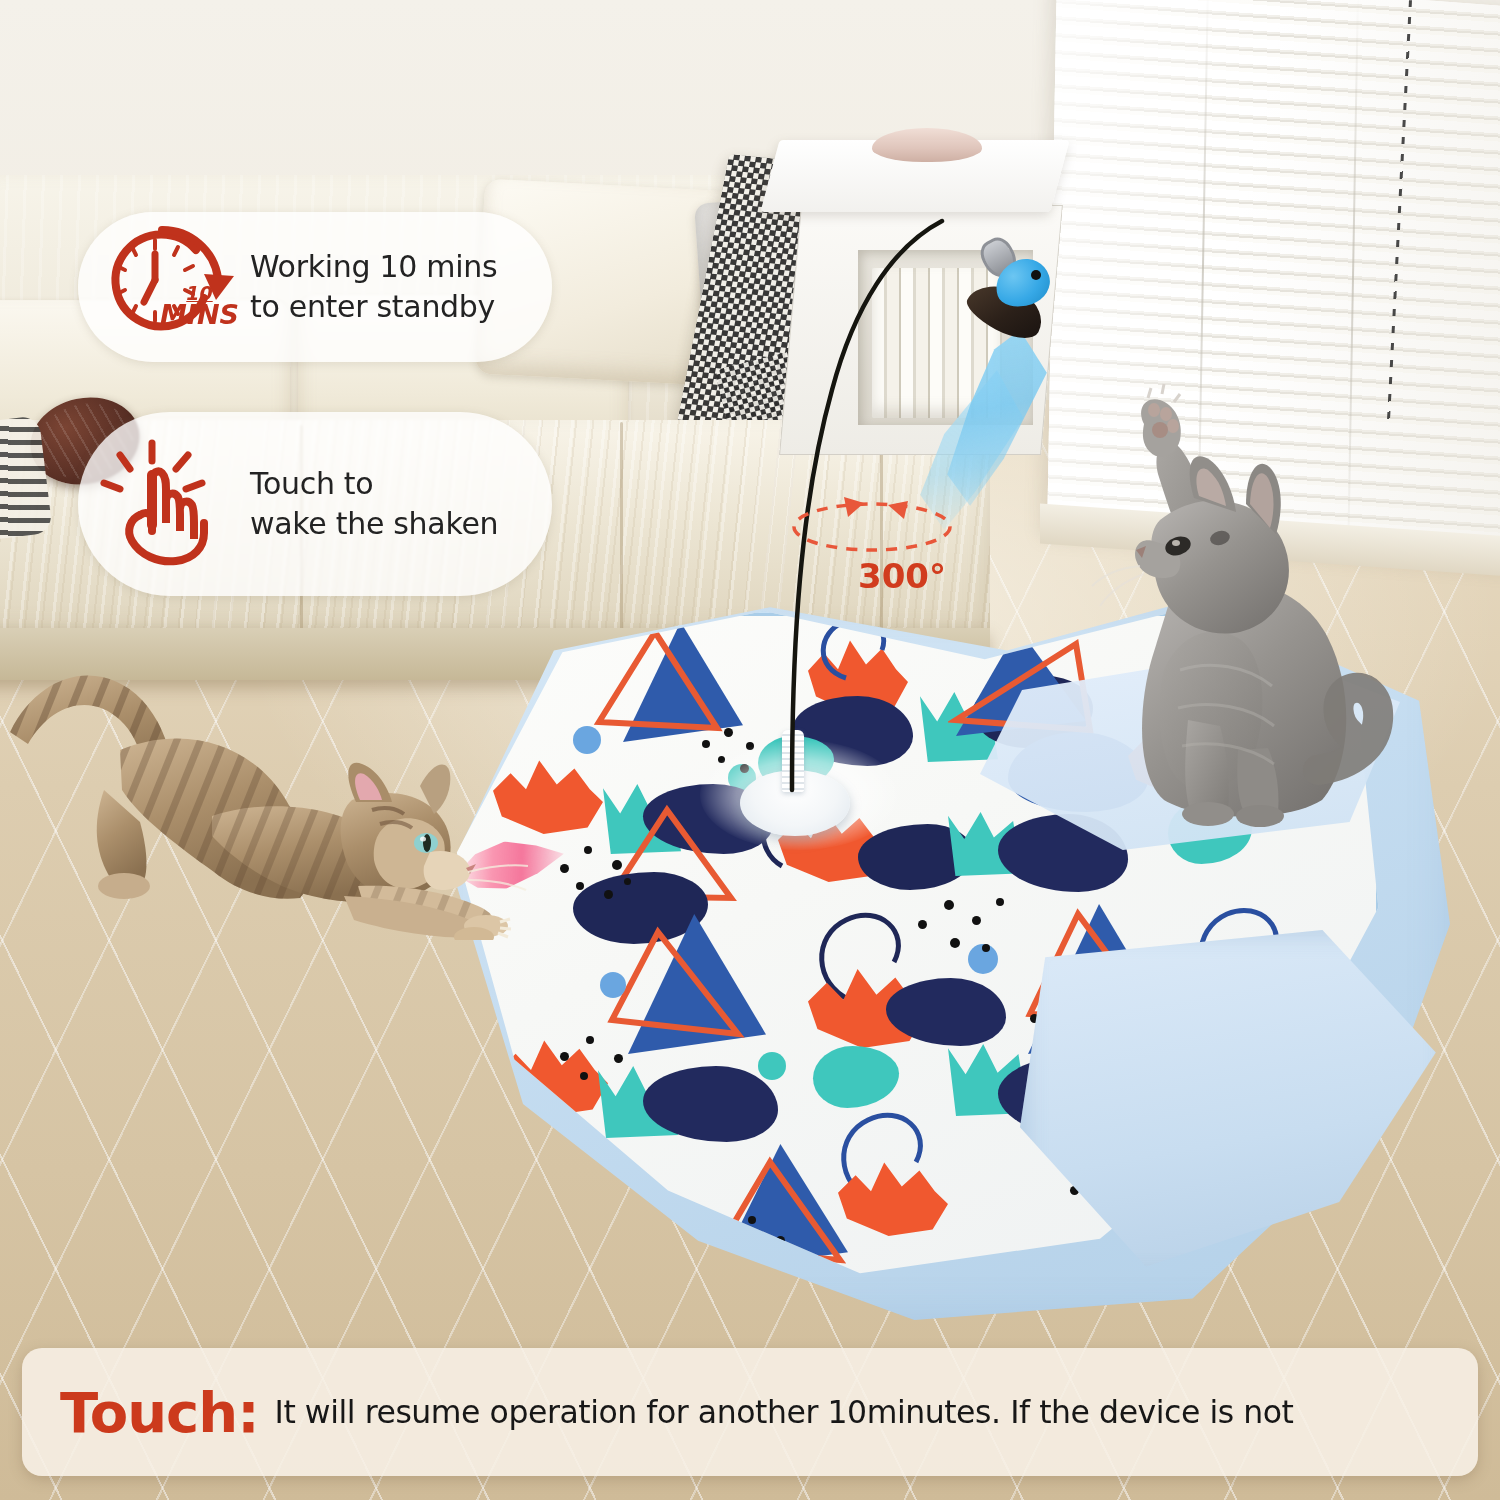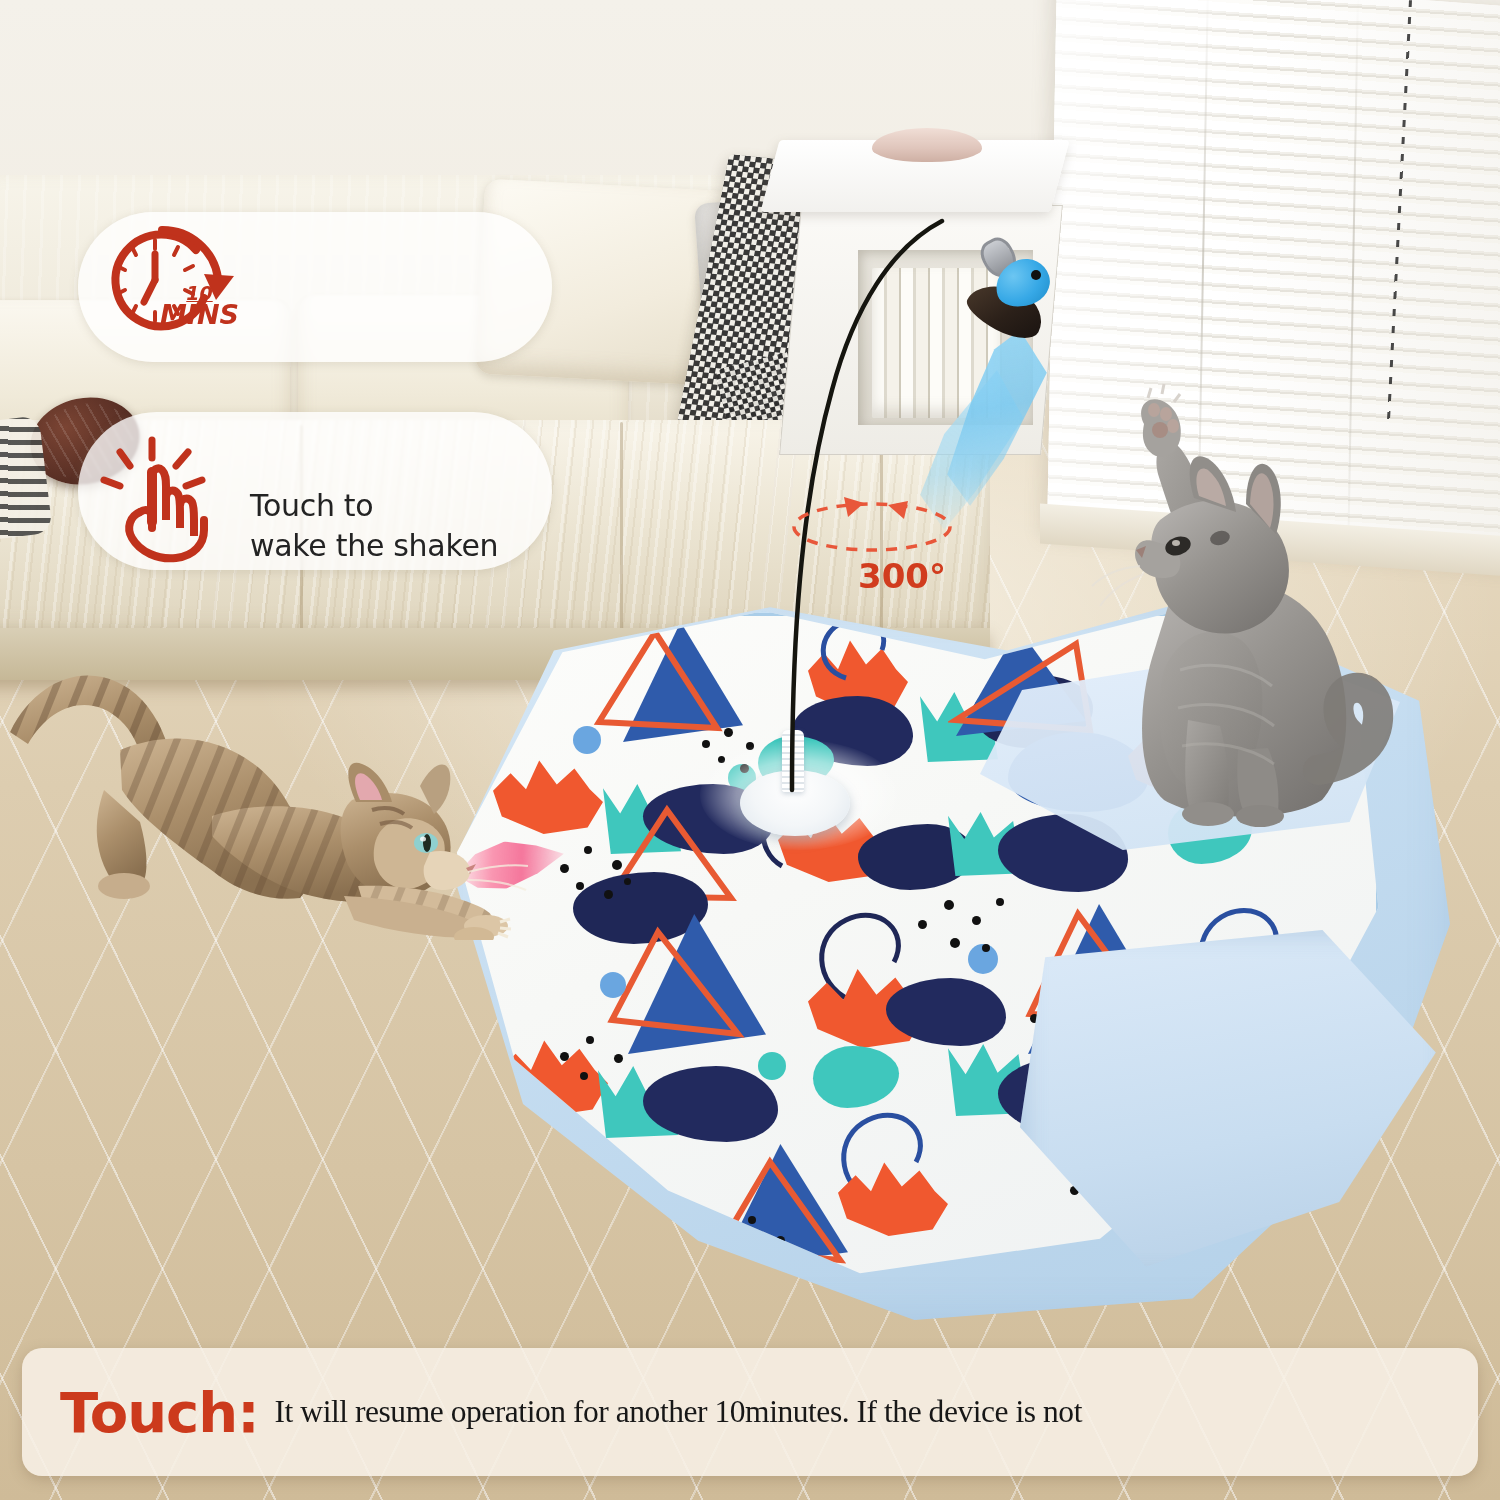--- a/index.html
+++ b/index.html
@@ -341,21 +341,21 @@
   
   .badge{
     position:absolute;
     display:flex;align-items:center;
     background:rgba(255,255,255,.78);
     border-radius:999px;
     backdrop-filter:blur(1px);
     box-shadow:0 2px 10px rgba(130,115,90,.18);
   }
   .badge-1{left:78px;top:212px;width:430px;height:150px;padding:0 22px;}
-  .badge-2{left:78px;top:412px;width:430px;height:150px;padding:4px 22px;align-items:flex-end;}
+  .badge-2{left:78px;top:412px;width:430px;height:150px;padding:17px 22px;}
   .badge-icon{flex:0 0 auto;width:150px;height:130px;position:relative;}
   .badge-text{
     flex:1;
     font-family:"DejaVu Sans",sans-serif;
     font-size:30px;line-height:1.33;
     color:#232323;
     letter-spacing:-.3px;
   }
   .mins-label{
     position:absolute;left:60px;top:62px;
@@ -391,21 +391,21 @@
     font-weight:bold;font-size:56px;
     color:#cc3a1c;letter-spacing:-1px;
   }
   .tips-body{
     flex:1;
     font-family:"DejaVu Sans",sans-serif;
     font-size:31.5px;line-height:1.42;
     color:#171717;letter-spacing:-.45px;
     padding-right:26px;
   }
-  .tips-body span{display:block;font-family:Liberation Serif, serif;}
+  .tips-body span{display:block;}
 </style>
 </head>
 <body>
 
 <div id="stage">
 
   <div class="wall"></div>
   <div class="wall-shadow"></div>
   <div class="floor"></div>
   <div class="floor-grid"></div>
@@ -792,20 +792,24 @@
         </g>
 
         <path d="M55 58 L55 32" stroke="#c0321c" stroke-width="7" stroke-linecap="round"></path>
         <path d="M55 58 L44 80" stroke="#c0321c" stroke-width="7" stroke-linecap="round"></path>
       </svg>
       <div class="mins-label">
         <span class="n">10</span>
         <span class="u">MINS</span>
       </div>
     </div>
+    <div class="badge-text">
+      <span>Working 10 mins</span><br>
+      <span>to enter standby</span>
+    </div>
   </div>
 
   <div class="badge badge-2">
     <div class="badge-icon">
       <svg width="150" height="130" viewBox="0 0 150 130">
         <g stroke="#c0321c" stroke-width="7" stroke-linecap="round" fill="none">
 
           <line x1="52" y1="22" x2="52" y2="4"></line>
           <line x1="30" y1="30" x2="20" y2="16"></line>
           <line x1="76" y1="30" x2="88" y2="16"></line>

